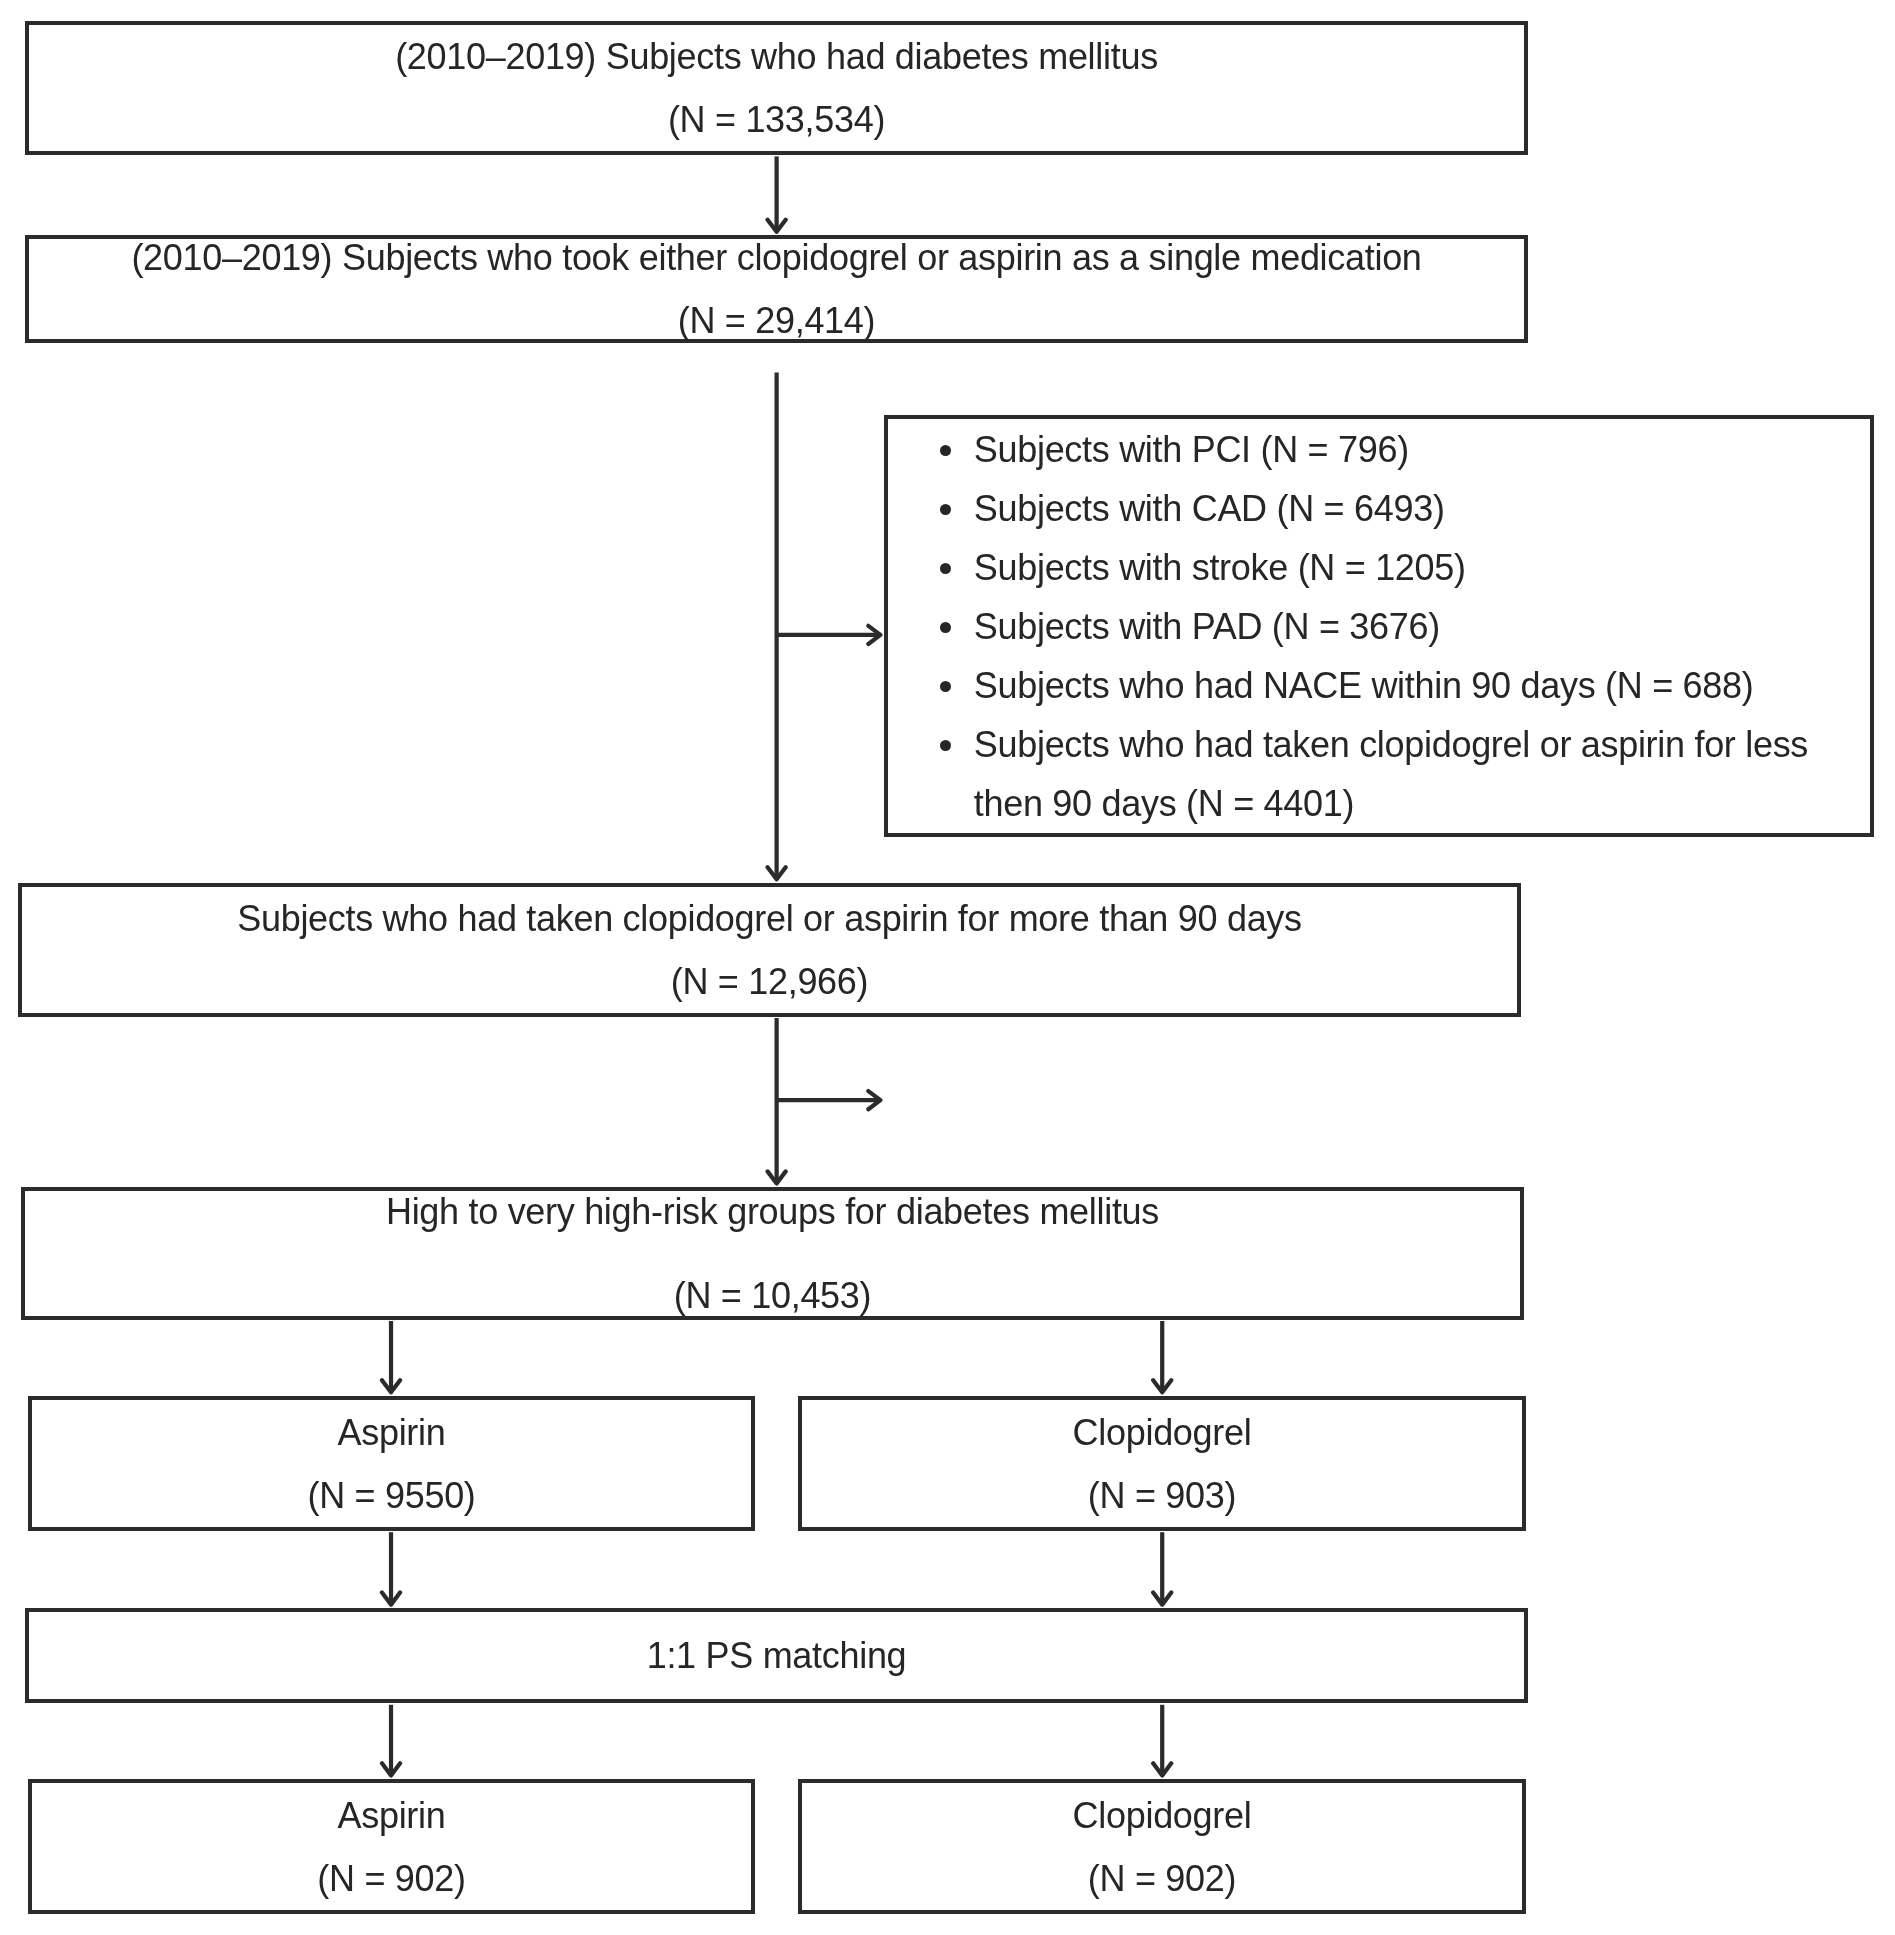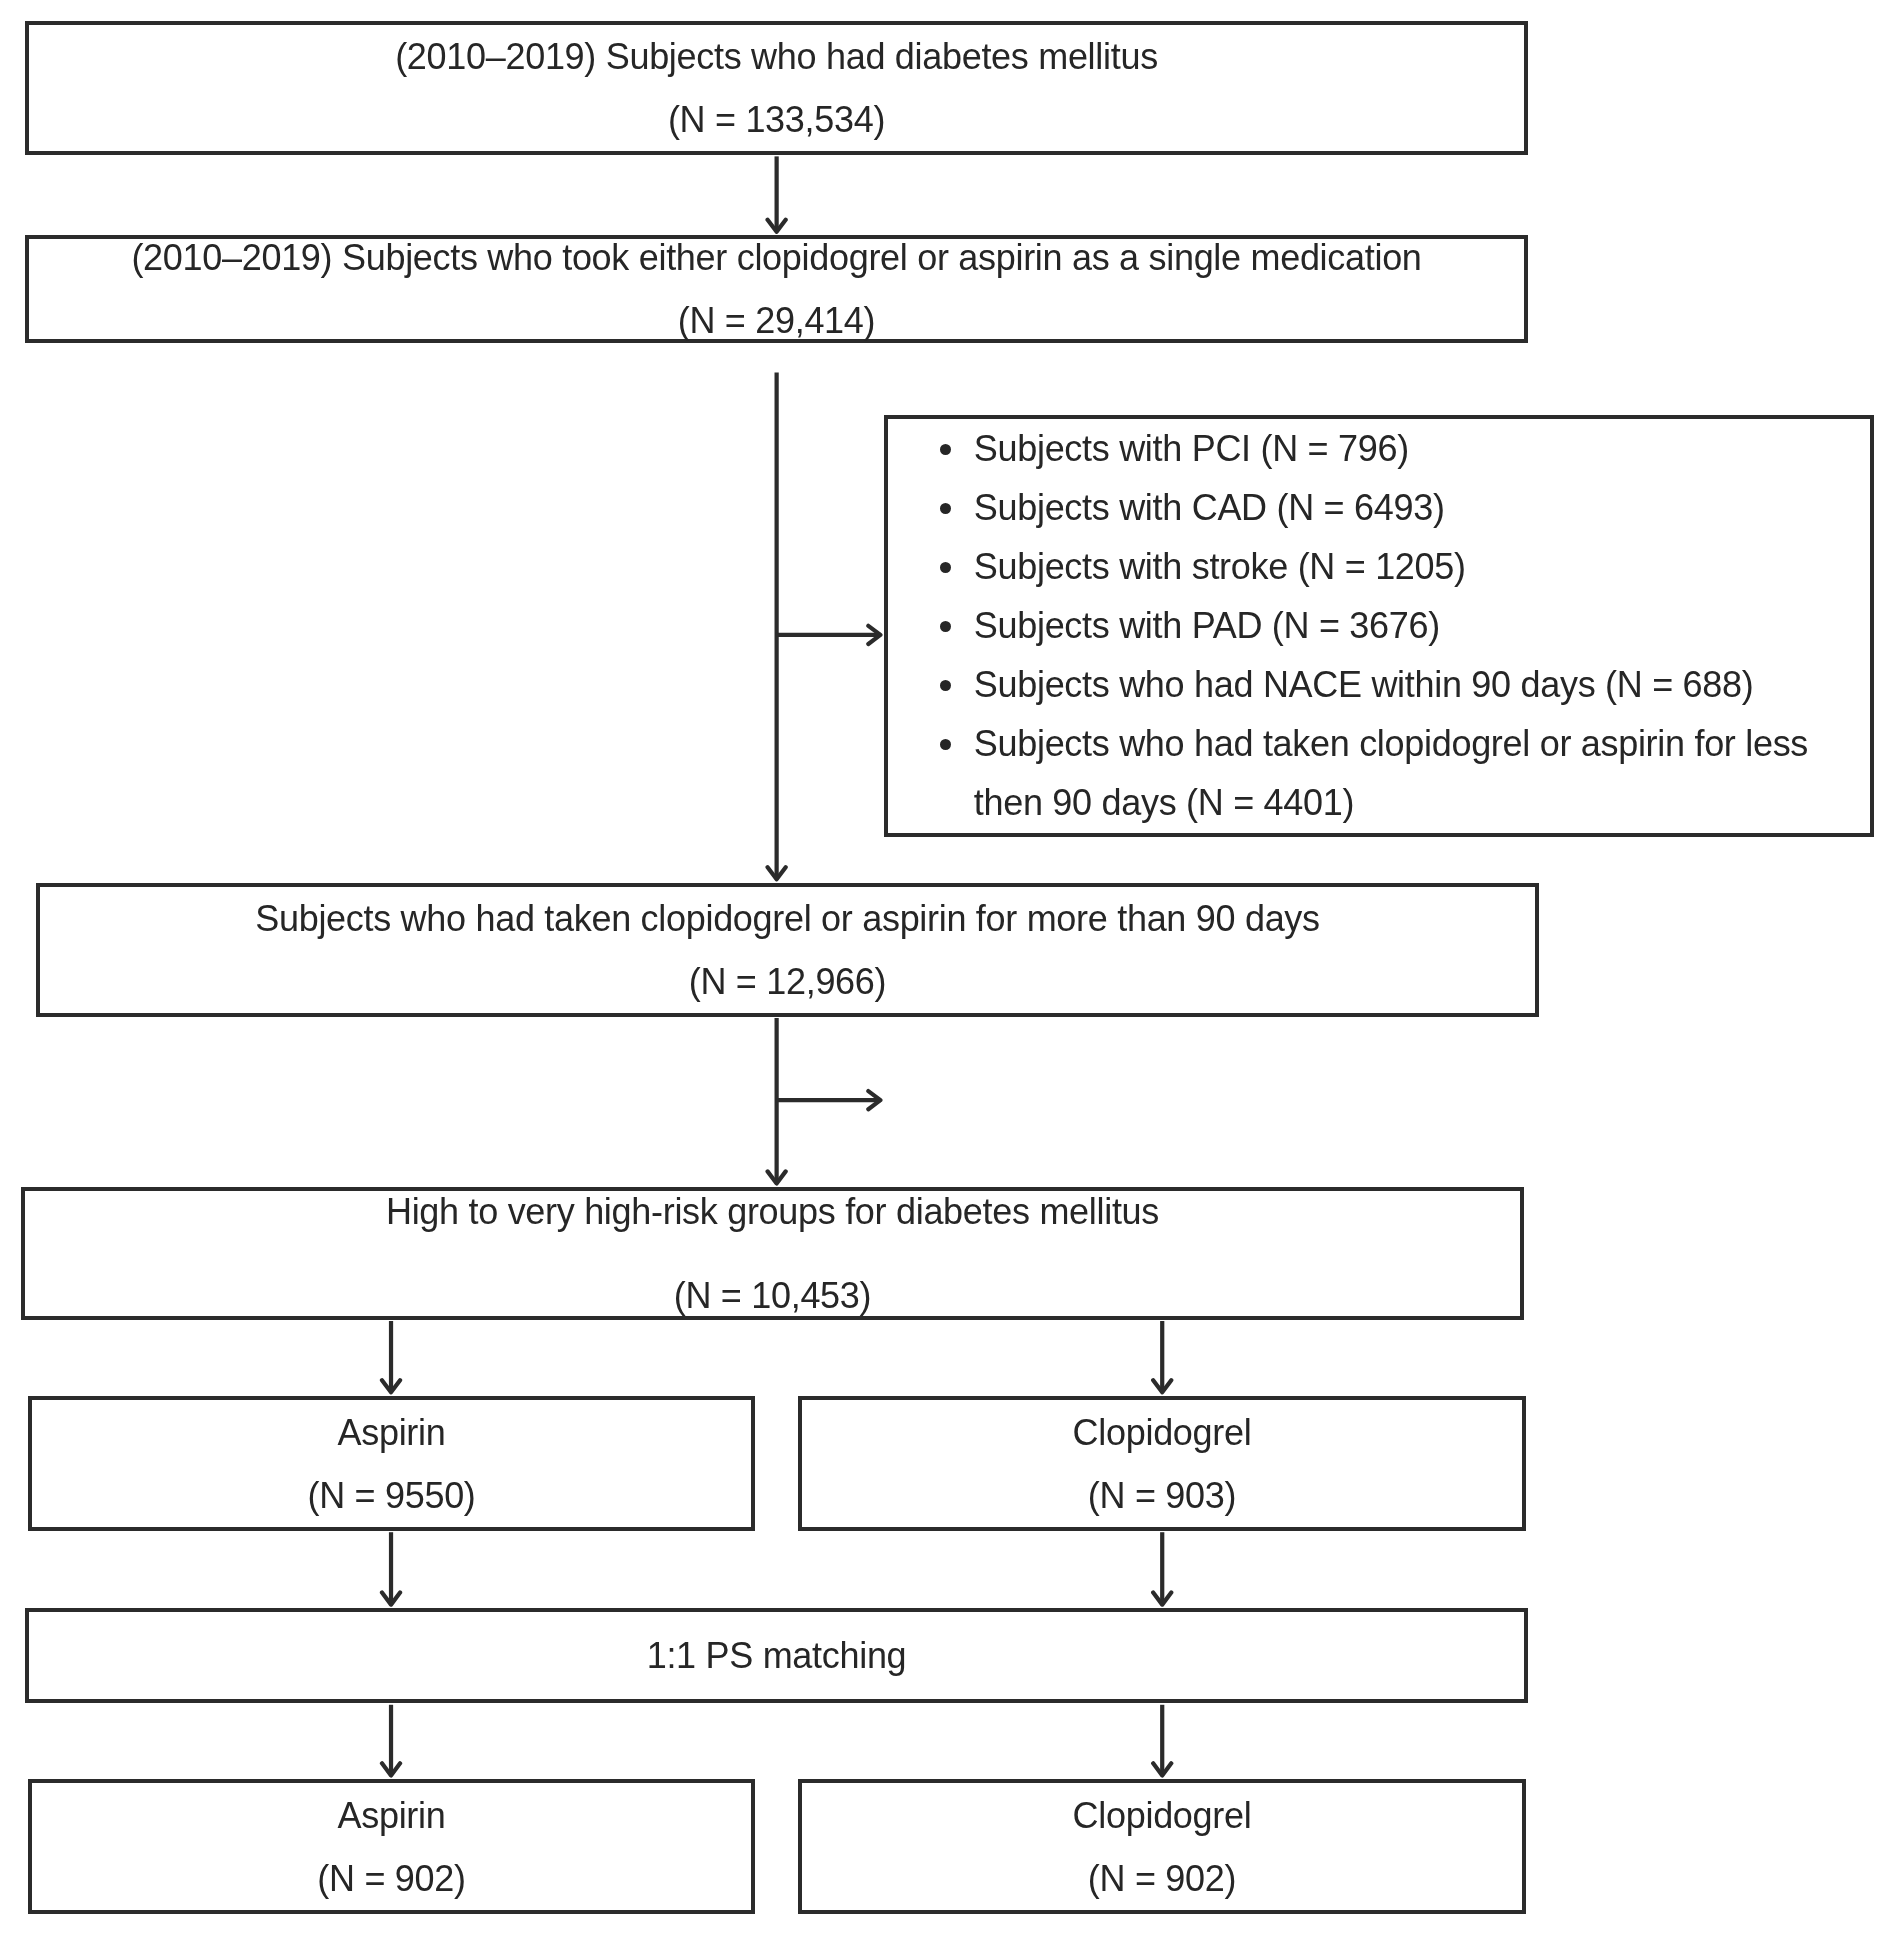--- a/index.html
+++ b/index.html
@@ -24,36 +24,37 @@
     font-size: 36px;
     line-height: 63px;
     letter-spacing: -0.3px;
   }
   .fbox .line { white-space: nowrap; }
   .listbox {
     position: absolute;
     border: 4.2px solid #2b2b2b;
     background: #ffffff;
     display: flex;
+    align-items: center;
     font-size: 36px;
     line-height: 59px;
     letter-spacing: -0.3px;
     text-align: left;
   }
   .listbox ul {
     margin: 0;
     padding-left: 81px;
     padding-right: 12px;
     list-style: disc outside;
   }
   .listbox li { padding-left: 4.8px; }
   #b1   { left: 25px;   top: 21px;   width: 1503px; height: 134px; text-align: right; }
   #b2   { left: 25px;   top: 235px;  width: 1503px; height: 108px; }
   #excl1{ left: 884px; top: 415px;  width: 990px; height: 422px; }
-  #b3   { left: 36px;   top: 883px; width: 1503px; height: 134px; }
+  #b3   { left: 18px;   top: 883px; width: 1503px; height: 134px; }
   #excl2{ left: 884px; top: 1033px; width: 990px; height: 135px; }
   #b4   { left: 21px;   top: 1187px; width: 1503px; height: 133px; gap: 21px; }
   #asp1 { left: 28px;   top: 1396px; width: 727px; height: 135px; }
   #clo1 { left: 798px; top: 1396px; width: 728px; height: 135px; }
   #ps   { left: 25px;   top: 1608px; width: 1503px; height: 95px; }
   #asp2 { left: 28px;   top: 1779px; width: 727px; height: 135px; }
   #clo2 { left: 798px; top: 1779px; width: 728px; height: 135px; }
   svg.connectors { position: absolute; left: 0; top: 0; width: 1896px; height: 1936px; }
   svg.connectors line { stroke: #2b2b2b; stroke-width: 7; }
 </style>

